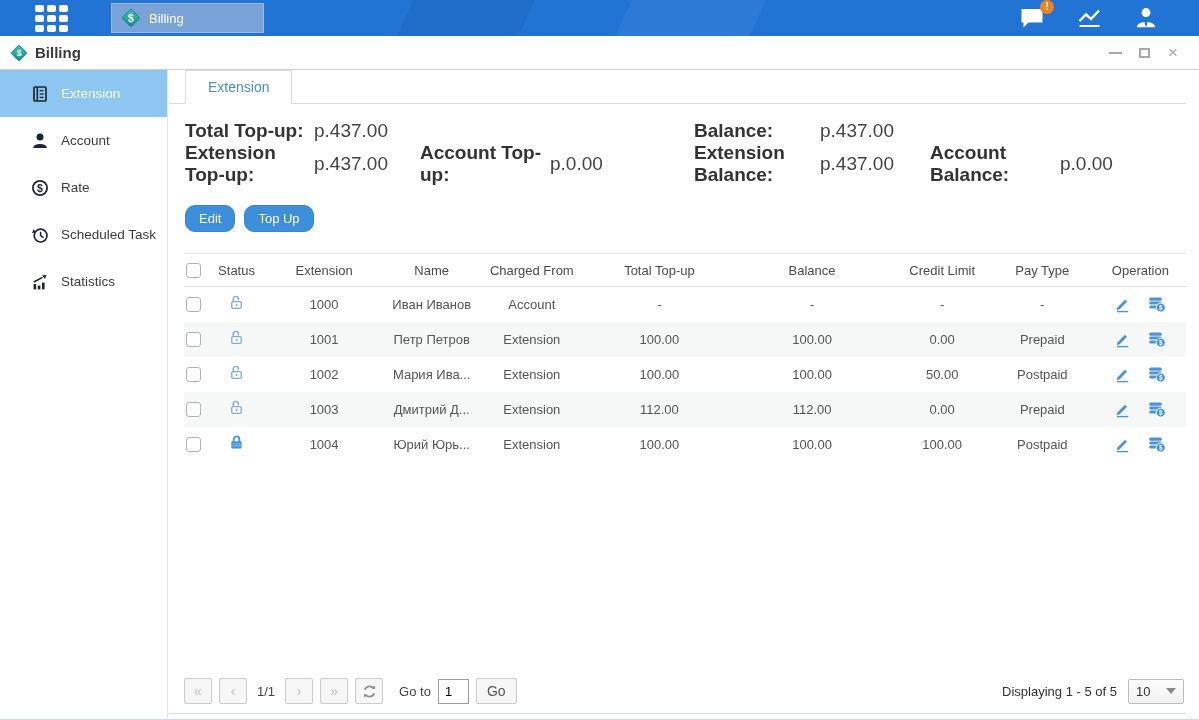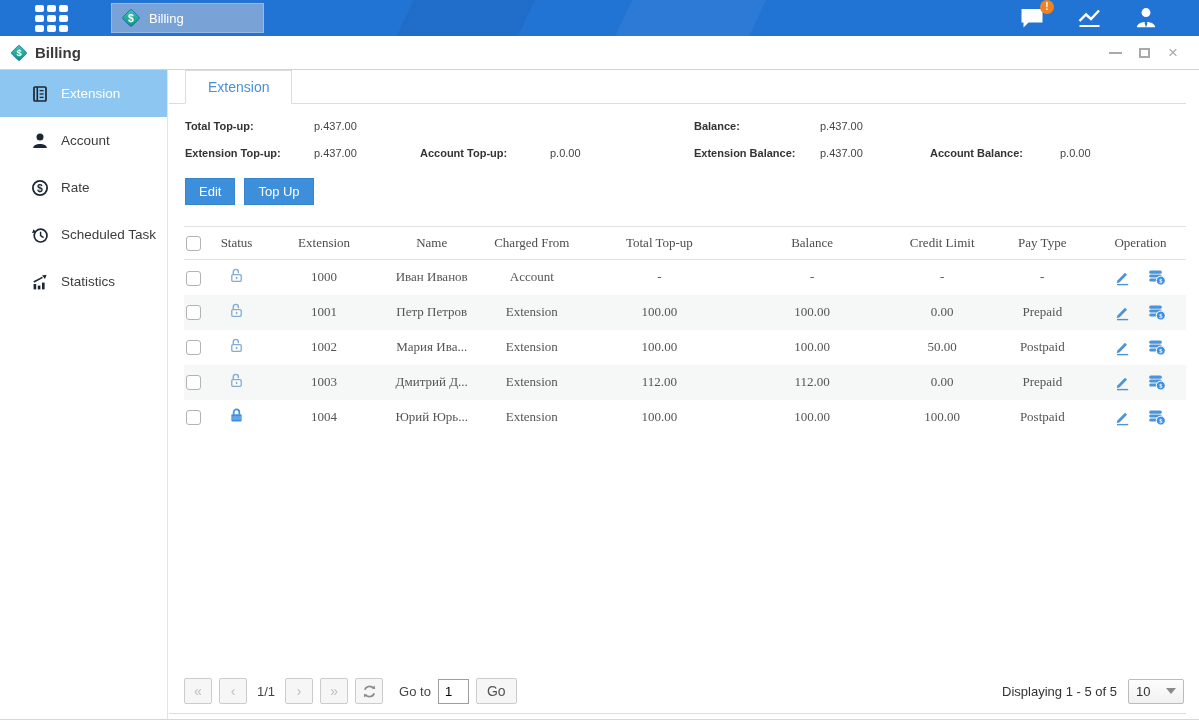--- a/index.html
+++ b/index.html
@@ -56,30 +56,30 @@
   .content { flex:1; display:flex; flex-direction:column; min-width:0; padding:0 13px 0 1px; }
 
   .tabbar { height:34px; flex:none; display:flex; padding-left:16px; border-bottom:1px solid #dcdcdc; }
   .tab-active {
     padding:0 22px; background:#fff; border:1px solid #dcdcdc; border-bottom:1px solid #fff;
     margin-bottom:-1px; display:flex; align-items:center; color:#4a90d3; font-size:14px; cursor:default;
   }
 
   .summary { margin:16px 0 0 16px; display:grid;
     grid-template-columns:129px 106px 130px 144px 126px 110px 130px auto;
-    row-gap:15px; font-size:11px; align-items:center; }
+    font-size:19px; align-items:center; }
   .sum-label { font-weight:bold; color:#333; }
   .sum-value { color:#444; }
 
   .btn-row { margin:19px 0 0 16px; display:flex; gap:9px; }
-  .btn-blue { background:#3d8edb; border:1px solid #3685d1; color:#fff; border-radius:0;
+  .btn-blue { background:#3d8edb; border:1px solid #3685d1; color:#fff; border-radius:10px;
     height:27px; padding:0 13px; font-size:13px; display:flex; align-items:center; cursor:pointer; }
 
   table { width:calc(100% - 15px); margin:21px 0 0 15px; border-collapse:collapse; table-layout:fixed;
-    font-size:13px; color:#555;font-family:Liberation Serif, serif; }
+    font-size:13px; color:#555; }
   thead tr { height:33px; border-top:1px solid #e2e2e2; border-bottom:1px solid #e2e2e2; }
   th { font-weight:normal; color:#4c4c4c; text-align:center; }
   tbody tr { height:35px; text-align:center; }
   tbody tr:nth-child(even) { background:#f6f7f7; }
   .col-check { text-align:left; padding-left:2px; }
   .checkbox { width:15px; height:15px; border:1px solid #b3b3b3; border-radius:3px; background:#fff;
     display:inline-block; vertical-align:middle; cursor:pointer; }
   .lock { display:inline-flex; }
   .lock svg.closed { display:none; }
   .lock[data-status="locked"] svg.closed { display:inline; }

